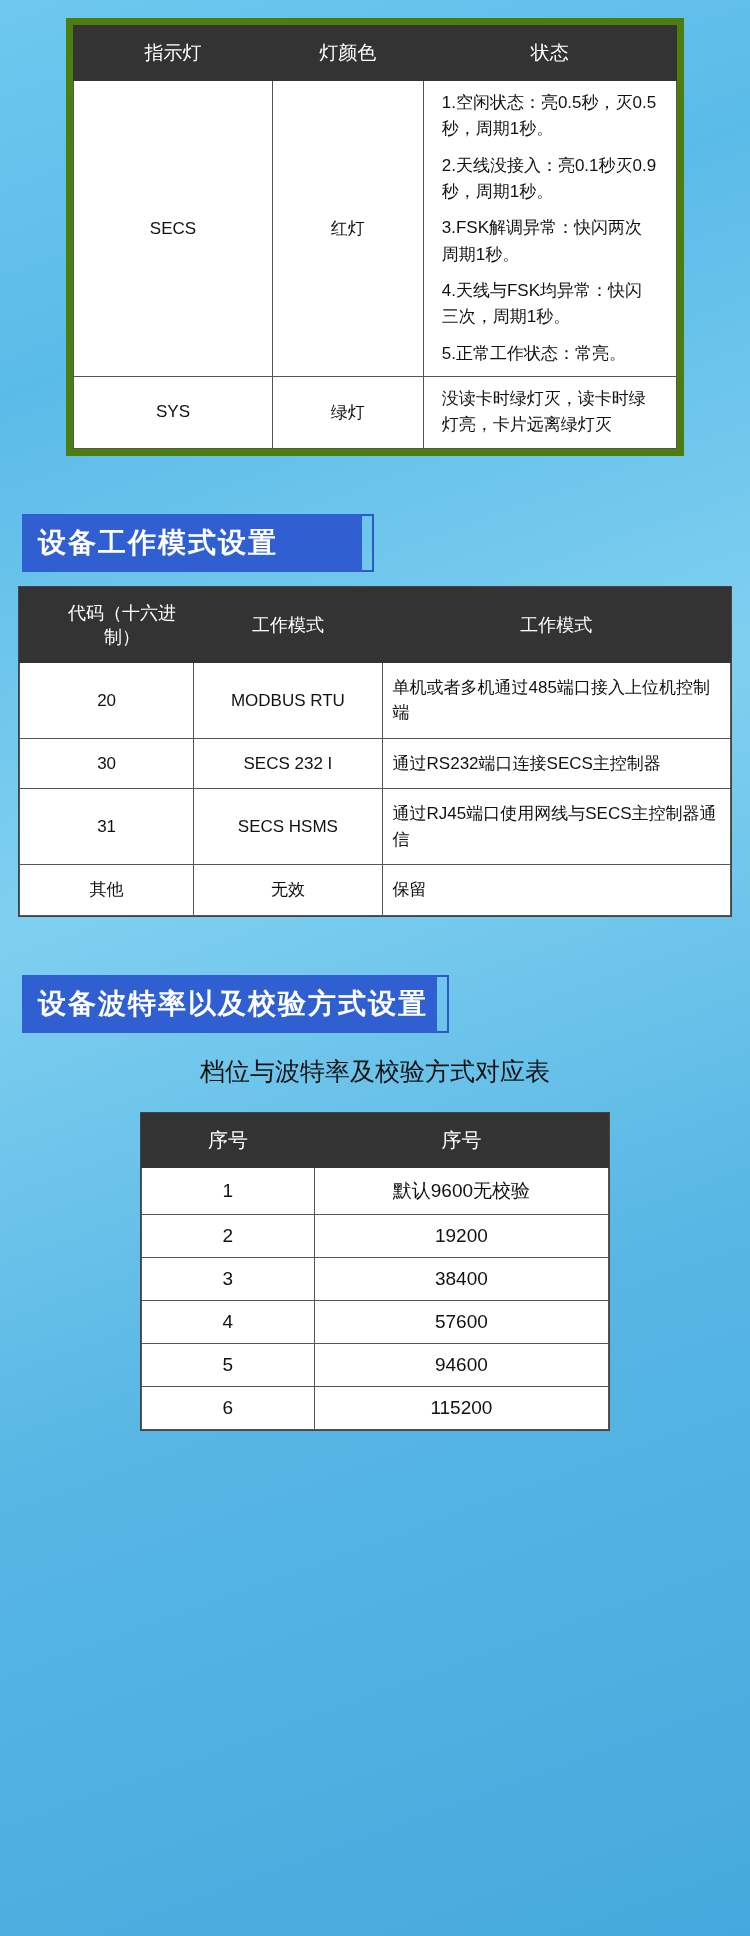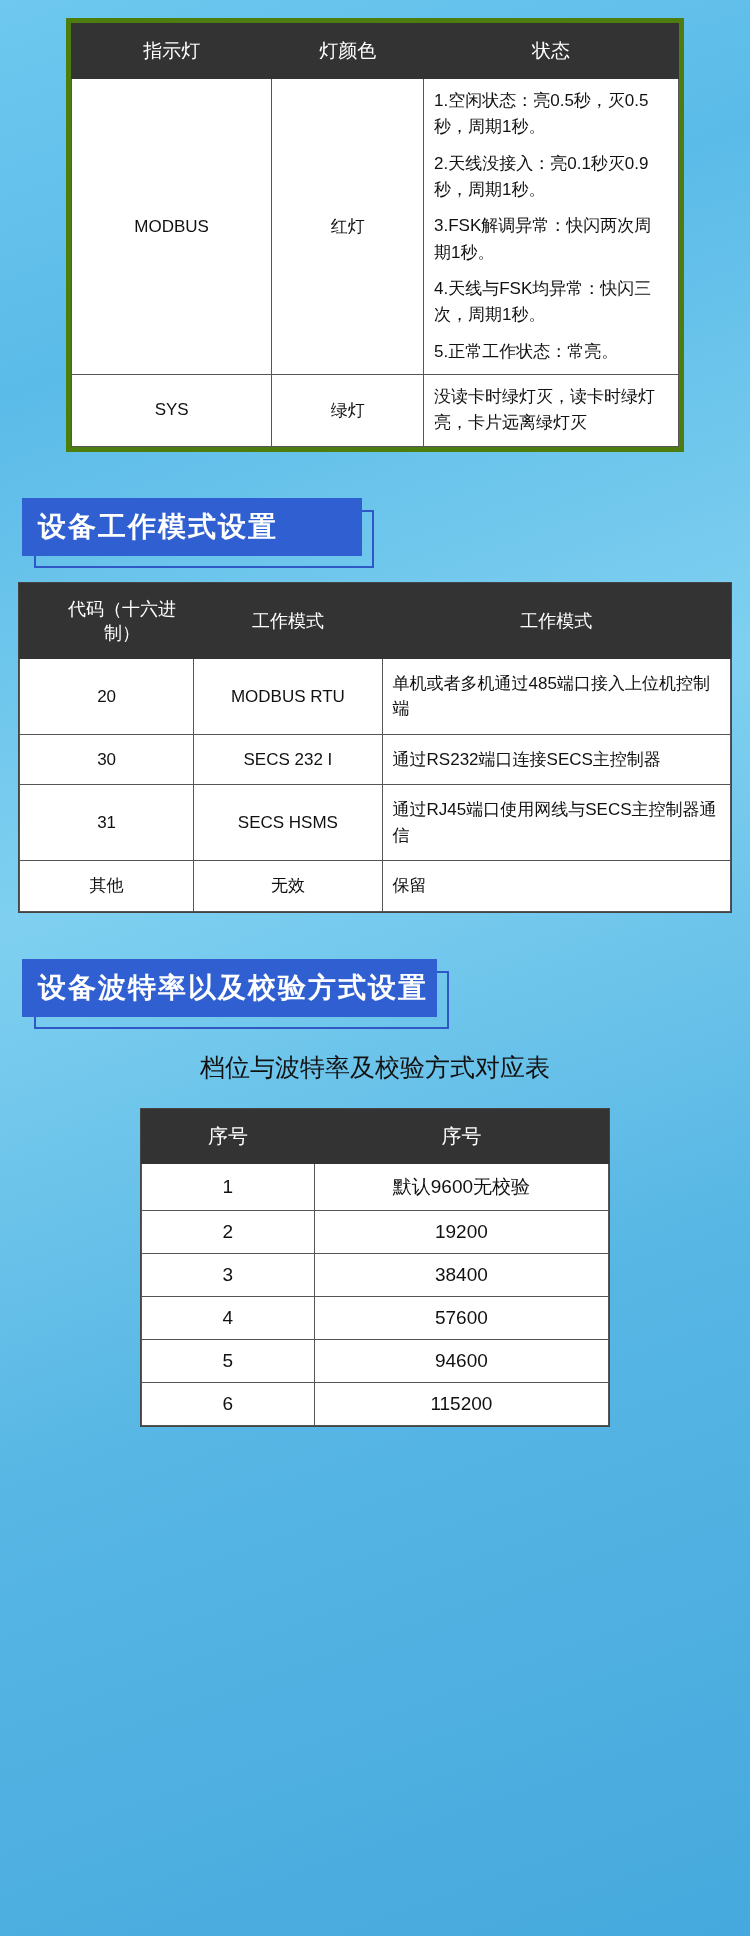--- a/index.html
+++ b/index.html
@@ -22,39 +22,39 @@
     text-align: center;
     font-size: 25px;
     color: #1b1b1b;
     padding-top: 16px;
     letter-spacing: 1px;
   }
 
   .table-wrap-1 {
     margin: 18px 66px 0 66px;
     background: #7f1d1d;
-    border: 5px solid #4d7c0f;
+    border: 7px solid #4d7c0f;
   }
   table {
     border-collapse: collapse;
     width: 100%;
   }
   .t1 th {
     background: #333333;
     color: #ffffff;
     font-weight: normal;
     font-size: 19px;
     padding: 14px 4px;
     border: 1px solid #333;
   }
   .t1 td {
     border: 1px solid #555;
     background: #fff;
     font-size: 17px;
-    padding: 9px 10px;
+    padding: 9px 18px;
     vertical-align: middle;
   }
   .t1 .c-center { text-align: center; }
   .t1 .c-desc { line-height: 1.55; }
   .t1 .c-desc p { margin: 0 0 10px 0; }
   .t1 .c-desc p:last-child { margin-bottom: 0; }
   .col1 { width: 33%; }
   .col2 { width: 25%; }
   .col3 { width: 42%; }
 
@@ -70,21 +70,21 @@
     position: absolute;
     left: 12px;
     top: 12px;
     width: 100%;
     height: 100%;
     border: 2px solid #2f58c6;
   }
   .banner-fill {
     position: absolute;
     left: 0;
-    top: 0;
+    top: 12px;
     width: 100%;
     height: 100%;
     background: #2f5fd0;
     display: flex;
     align-items: center;
     padding-left: 16px;
   }
   .banner-fill span {
     color: #ffffff;
     font-size: 28px;
@@ -168,21 +168,21 @@
     <table class="t1">
       <thead>
         <tr>
           <th class="col1">指示灯</th>
           <th class="col2">灯颜色</th>
           <th class="col3">状态</th>
         </tr>
       </thead>
       <tbody>
         <tr>
-          <td class="c-center">MODBUS</td>
+          <td class="c-center">SECS</td>
           <td class="c-center">红灯</td>
           <td class="c-desc">
             <p>1.空闲状态：亮0.5秒，灭0.5秒，周期1秒。</p>
             <p>2.天线没接入：亮0.1秒灭0.9秒，周期1秒。</p>
             <p>3.FSK解调异常：快闪两次周期1秒。</p>
             <p>4.天线与FSK均异常：快闪三次，周期1秒。</p>
             <p>5.正常工作状态：常亮。</p>
           </td>
         </tr>
         <tr>

